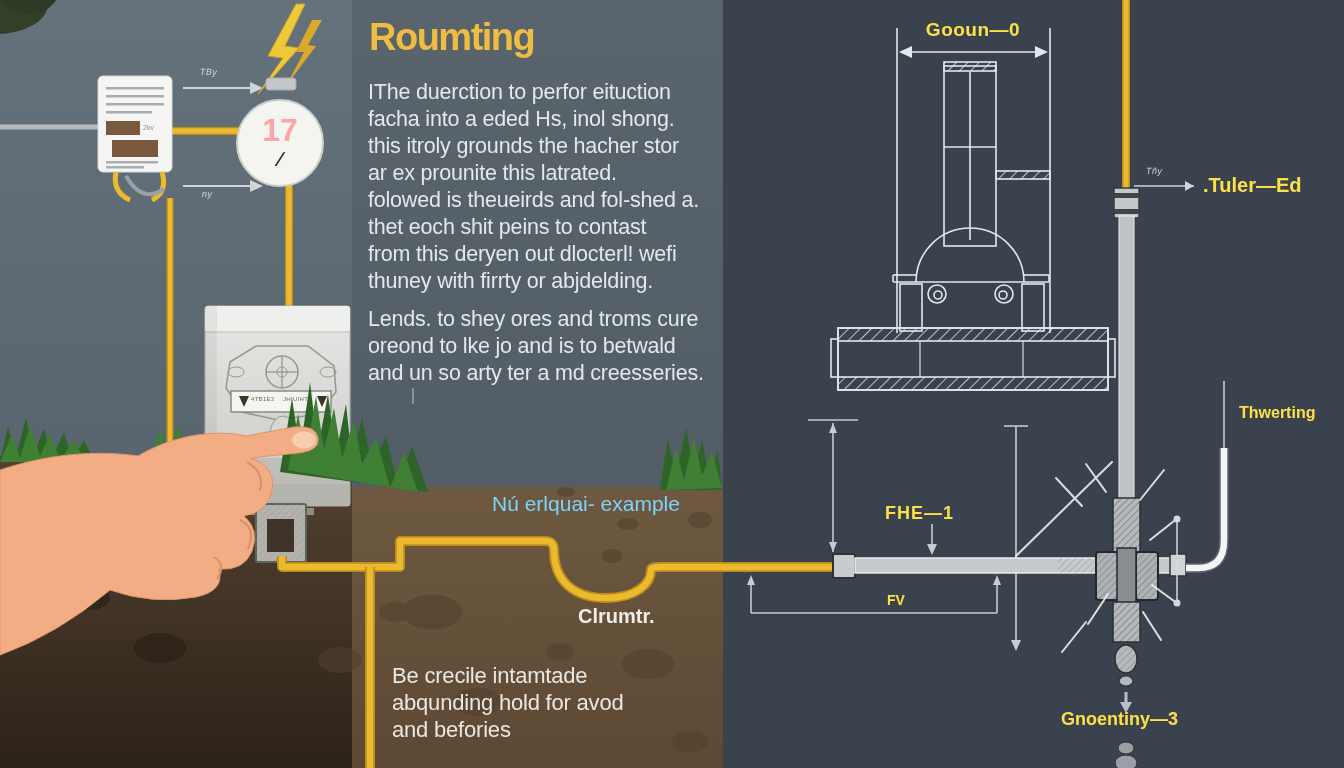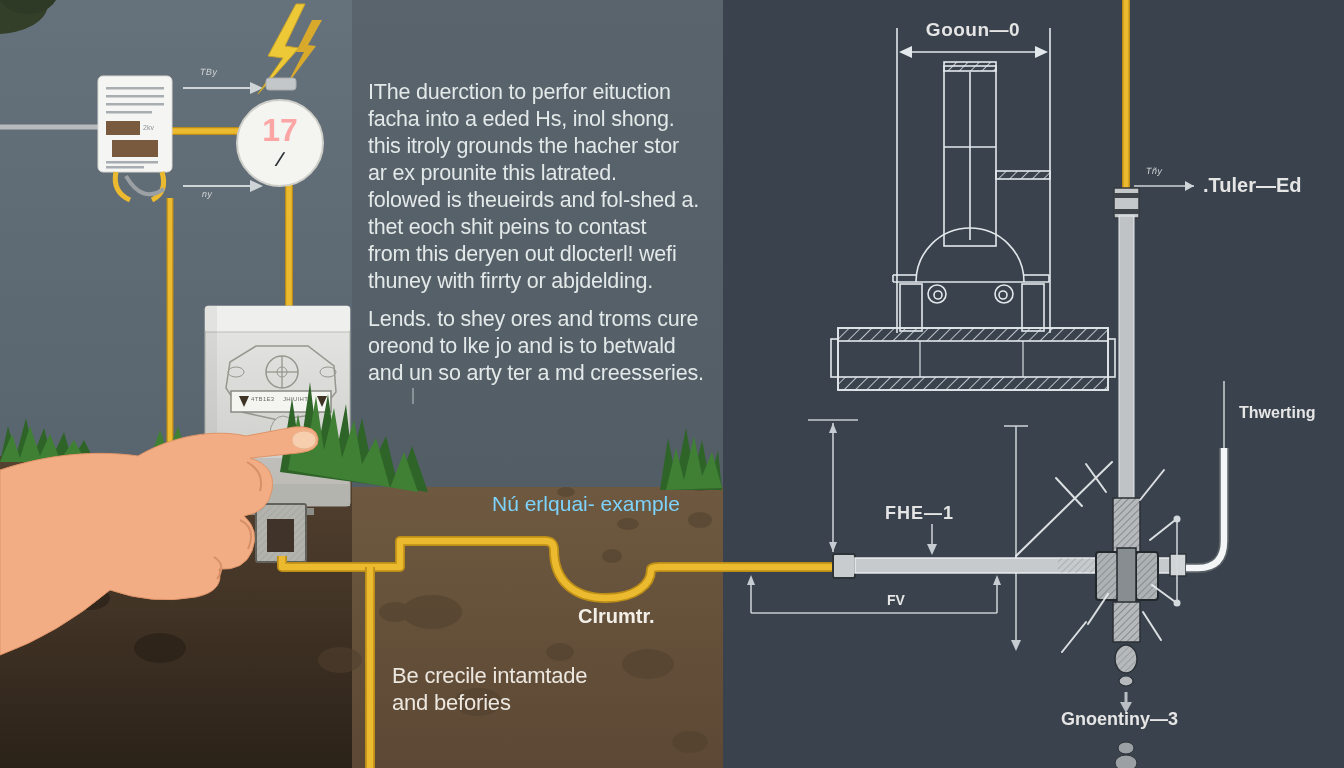--- a/index.html
+++ b/index.html
@@ -3,21 +3,21 @@
 <meta charset="utf-8">
 <style>
   html,body{margin:0;padding:0;background:#222;}
   #stage{position:relative;width:1344px;height:768px;overflow:hidden;
          font-family:"Liberation Sans",sans-serif;background:#3a434d;}
   #stage svg{position:absolute;left:0;top:0;}
   .txt{position:absolute;white-space:nowrap;color:#e5eaea;line-height:1;}
   .title{font-size:38px;font-weight:700;color:#eebc42;letter-spacing:-1.5px;}
   .body-line{font-size:21.5px;letter-spacing:-0.2px;line-height:27px;height:27px;color:#e3e8e8;}
   .note-line{font-size:22px;letter-spacing:-0.2px;line-height:27px;height:27px;color:#ece7df;}
-  .lab{font-weight:700;color:#e5e5e5;}
+  .lab{font-weight:700;color:#fde047;}
   .tiny{font-size:9px;color:#d3d8da;transform:skewX(-10deg);letter-spacing:.5px;}
   .microtxt{font-size:6px;color:#6d6d66;letter-spacing:.3px;}
 </style>
 </head>
 <body>
 
 <div id="stage">
 
 <svg width="1344" height="768" viewBox="0 0 1344 768">
   <defs>
@@ -274,20 +274,21 @@
         <circle cx="1177" cy="603" r="3.5"></circle>
   </g>
 
   <g fill="none">
     <line x1="1224" y1="381" x2="1224" y2="448" stroke="#cdd3d7" stroke-width="1.5"></line>
     <path d="M1224,448 L1224,541 Q1224,568 1198,568 L1186,568" stroke="#596066" stroke-width="10"></path>
     <path d="M1224,448 L1224,541 Q1224,568 1198,568 L1186,568" stroke="#f3f5f6" stroke-width="6.5"></path>
   </g>
 </svg>
 
+<div class="txt title" style="left:369px;top:18px;">Roumting</div>
 
 <div class="txt" style="left:368px;top:306px;">
   <div class="body-line">Lends. to shey ores and troms cure</div>
   <div class="body-line">oreond to lke jo and is to betwald</div>
   <div class="body-line">and un so arty ter a md creesseries.</div>
 </div>
 
 <div class="txt" style="left:368px;top:79px;">
   <div class="body-line">IThe duerction to perfor eituction</div>
   <div class="body-line">facha into a eded Hs, inol shong.</div>
@@ -297,20 +298,21 @@
   <div class="body-line">thet eoch shit peins to contast</div>
   <div class="body-line">from this deryen out dlocterl! wefi</div>
   <div class="body-line">thuney with firrty or abjdelding.</div>
 </div>
 
 <div class="txt" style="left:492px;top:493px;font-size:21px;color:#7dd3fc;">Nú erlquai- example</div>
 <div class="txt" style="left:578px;top:606px;font-size:20px;font-weight:700;color:#f2efe8;">Clrumtr.</div>
 
 <div class="txt" style="left:392px;top:662px;">
   <div class="note-line">Be crecile intamtade</div>
+  <div class="note-line">abqunding hold for avod</div>
   <div class="note-line">and befories</div>
 </div>
 
 <div class="txt tiny" style="left:200px;top:68px;">TBy</div>
 <div class="txt tiny" style="left:202px;top:190px;">ny</div>
 <div class="txt" style="left:143px;top:124px;font-size:7px;color:#8d9296;">2kv</div>
 <div class="txt microtxt" style="left:251px;top:396px;">4TB1E3</div>
 <div class="txt microtxt" style="left:283px;top:396px;">JHIUIHT</div>
 <div class="txt" style="left:252px;top:114px;width:56px;text-align:center;font-size:32px;font-weight:700;color:#fca5a5;">17</div>
 <div class="txt" style="left:252px;top:149px;width:56px;text-align:center;font-size:20px;font-weight:700;color:#2c3136;">∕</div>

